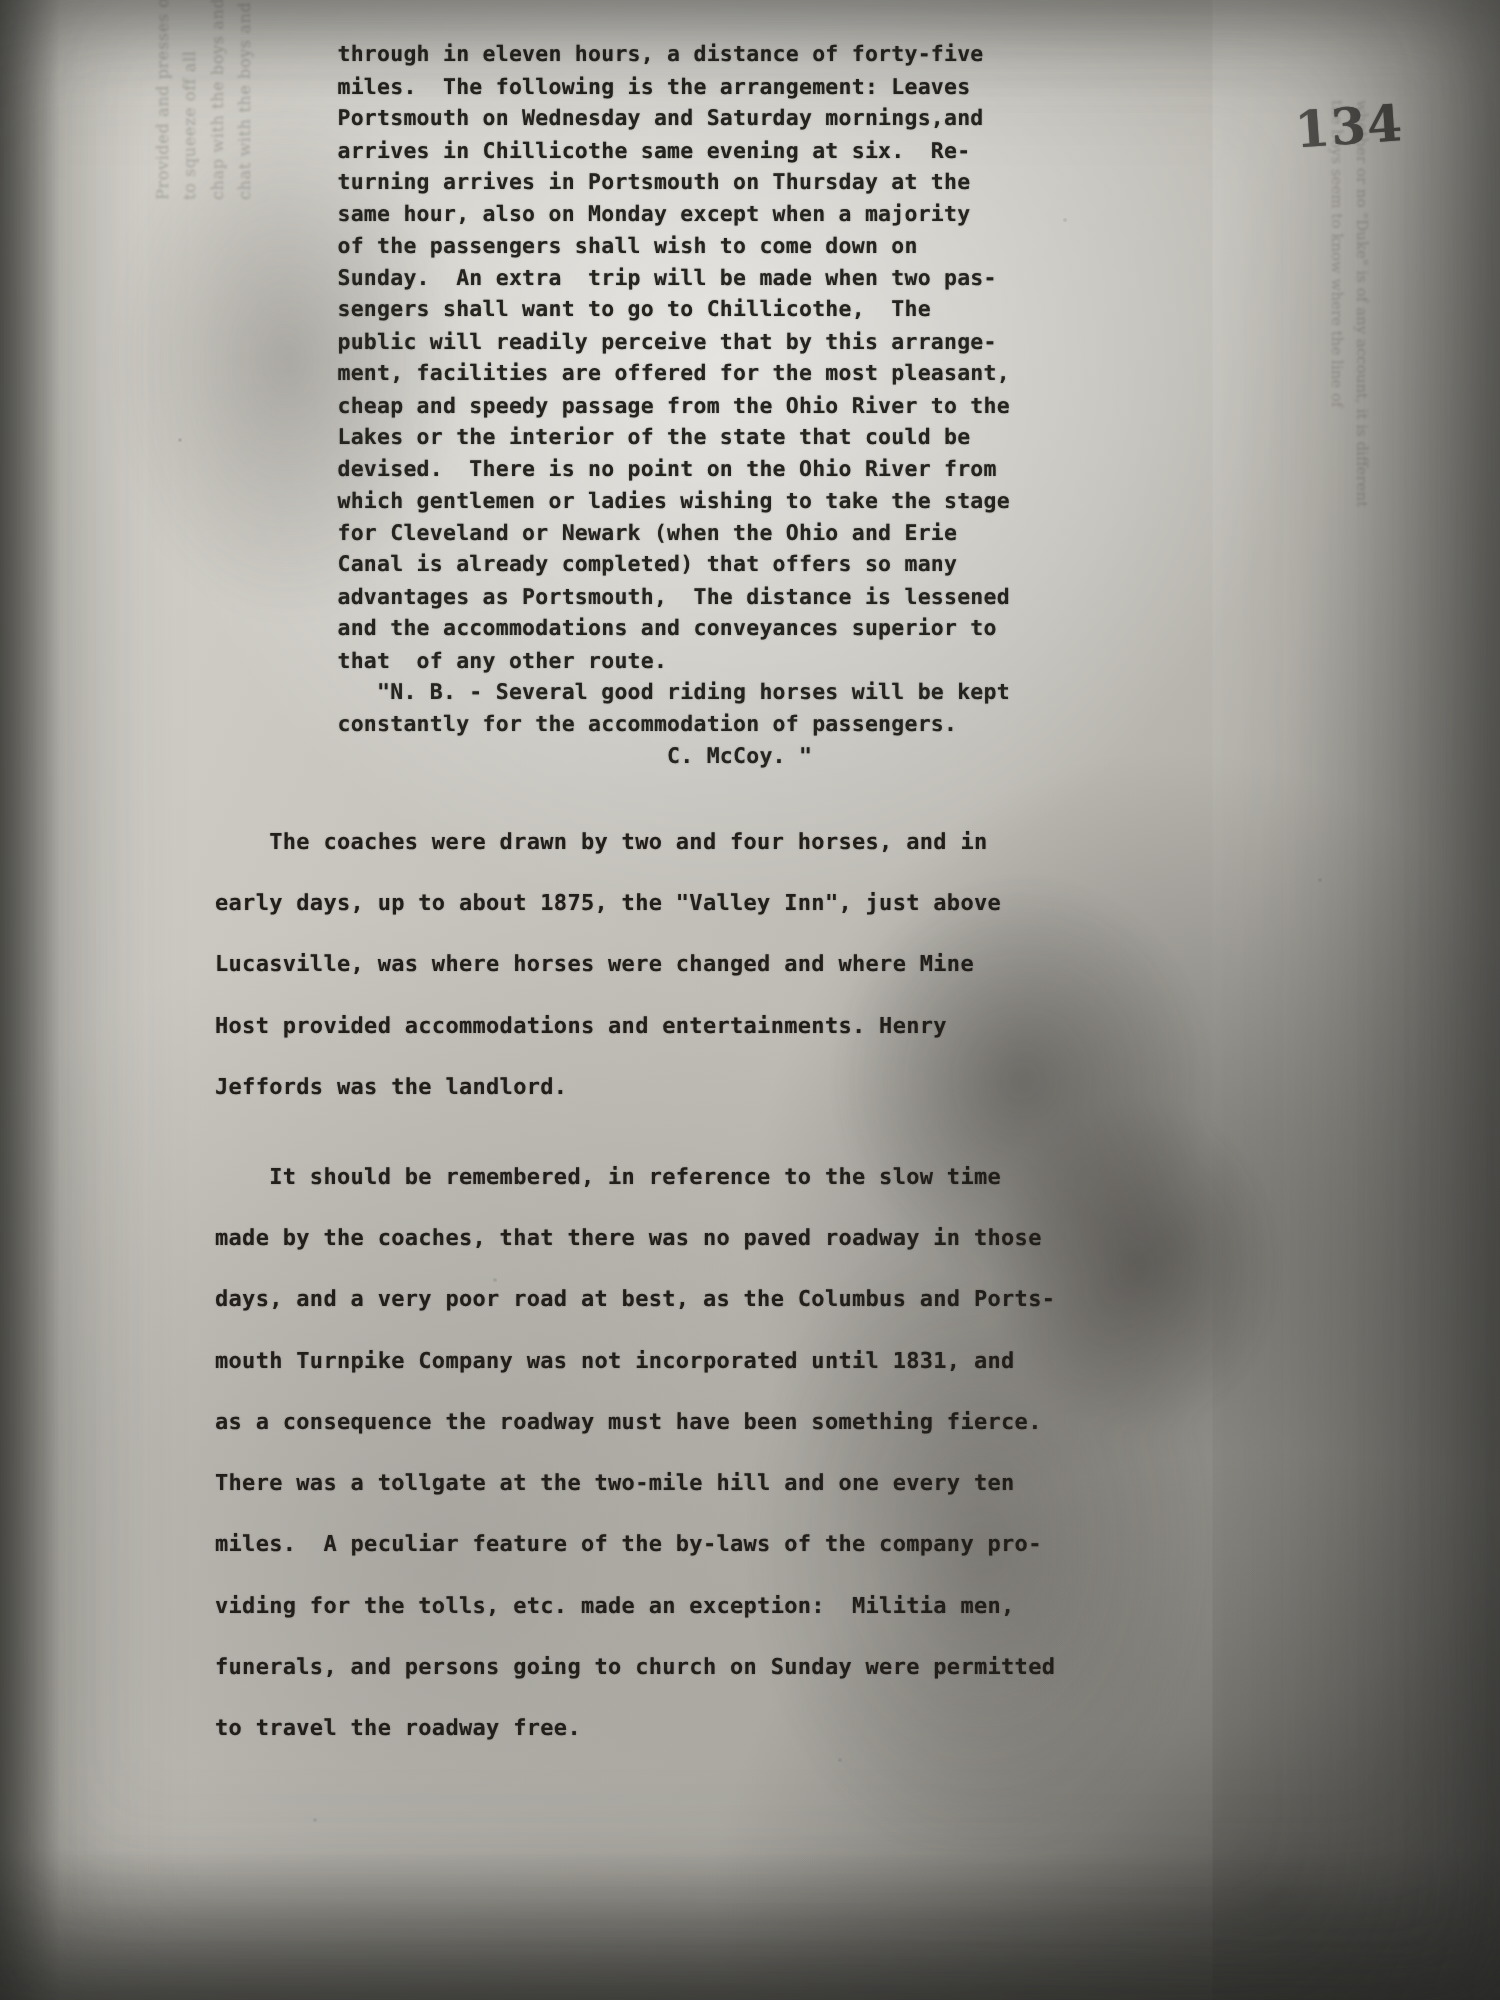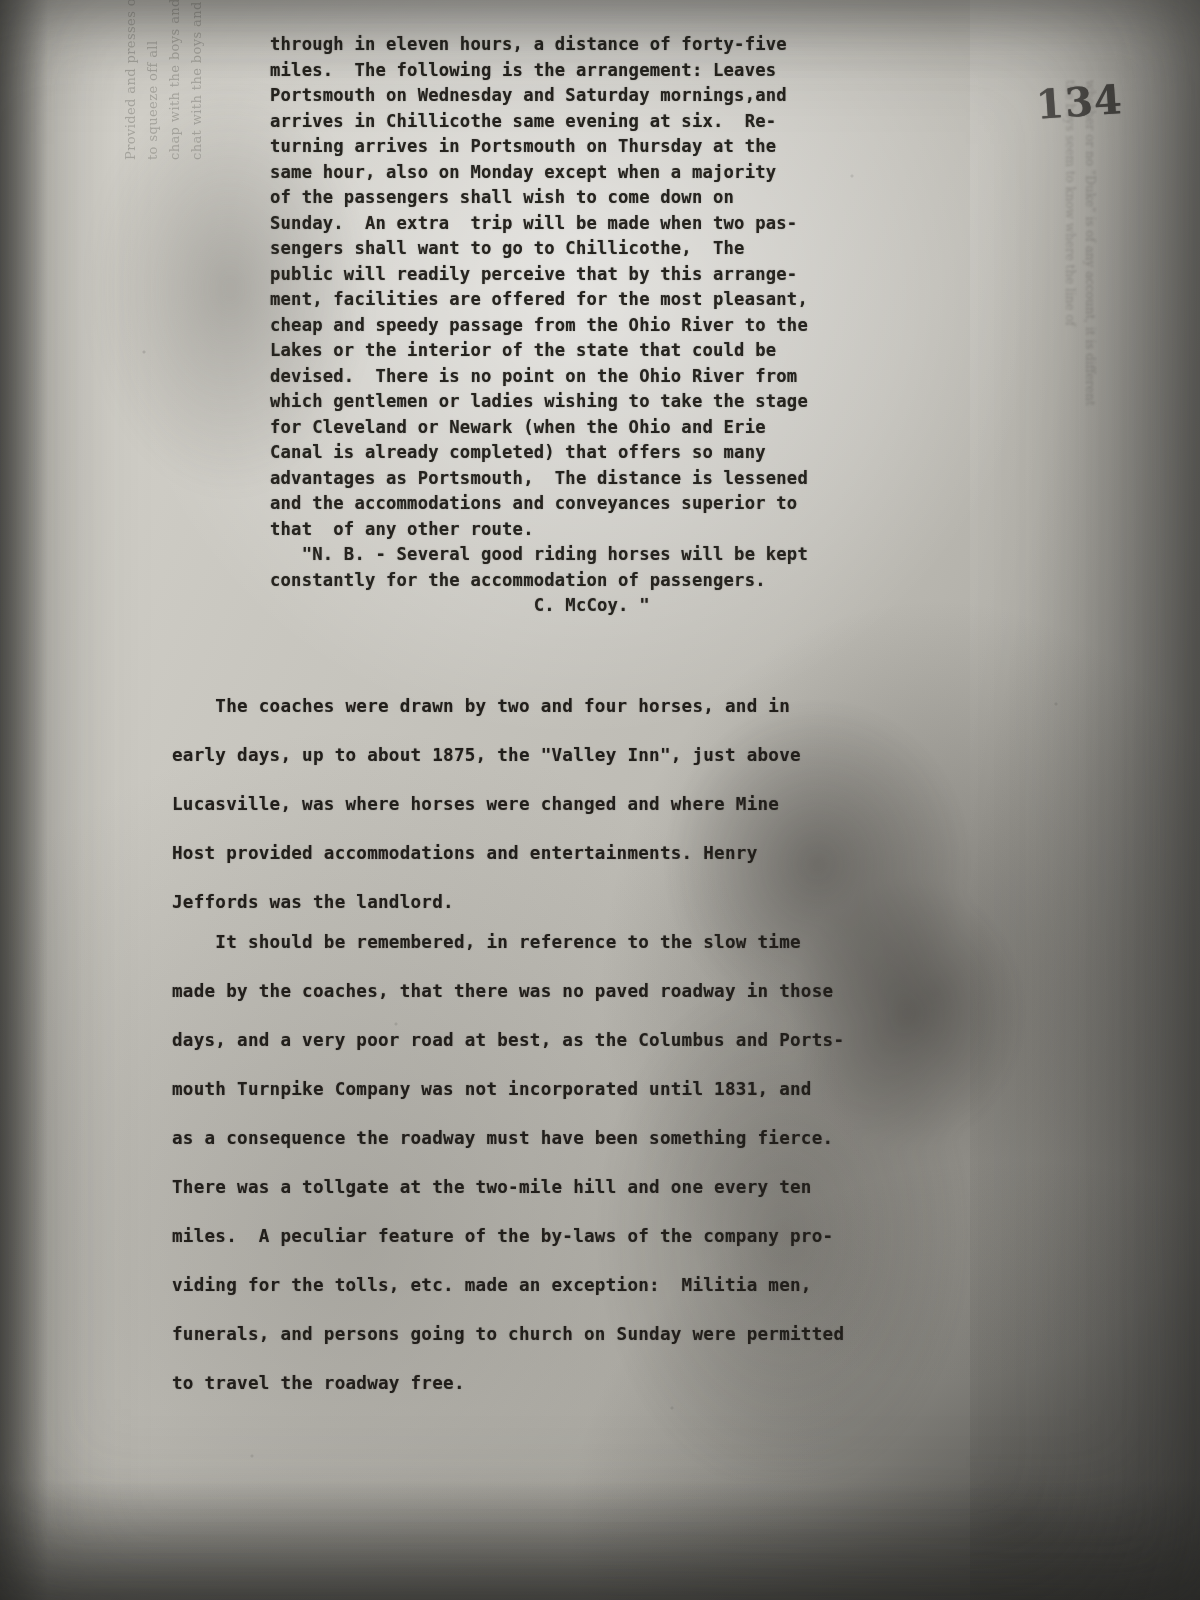--- a/index.html
+++ b/index.html
@@ -148,21 +148,21 @@
     letter-spacing: 0.2px;
     color: #26241f;
     white-space: pre;
     font-weight: 700;
     text-shadow: 0 0 1.2px rgba(35,33,30,0.5);
   }
 
   .body-block {
     position: absolute;
     left: 172px;
-    top: 682px;
+    top: 650px;
     width: 900px;
     font-size: 17.6px;
     line-height: 49px;
     letter-spacing: 0.25px;
     color: #221f1b;
     white-space: pre;
     font-weight: 700;
     text-shadow: 0 0 1.2px rgba(35,33,30,0.45);
   }
   .body-block.second {

